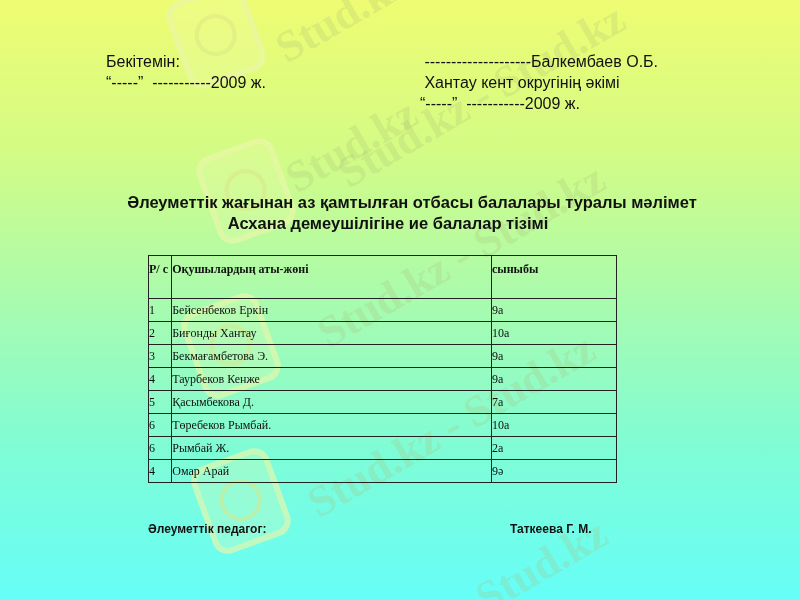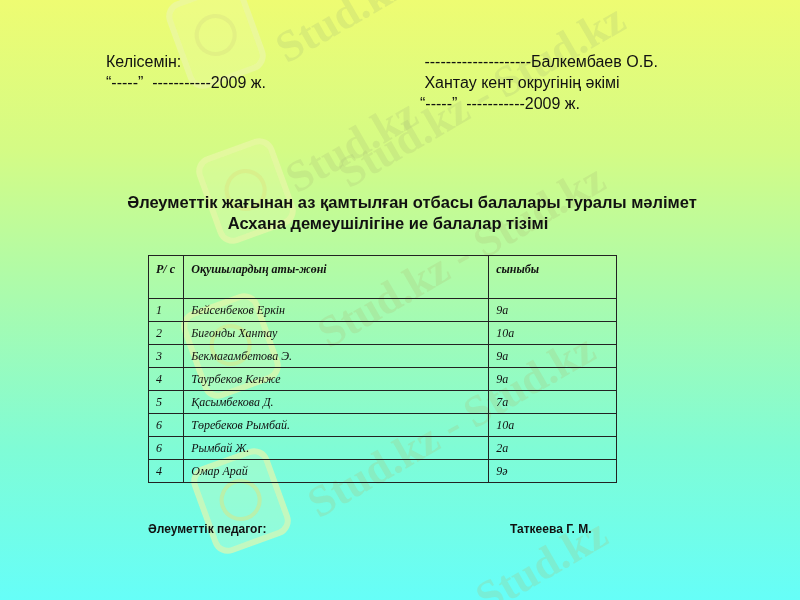--- a/index.html
+++ b/index.html
@@ -31,21 +31,21 @@
     position: absolute; left: 0; width: 800px; text-align: center;
     font-weight: bold; font-size: 16.5px;
   }
   .t1 { top: 193px; left: 12px; }
   .t2 { top: 214px; left: -12px; }
   table.list {
     position: absolute; left: 148px; top: 255px; width: 469px;
     border-collapse: collapse; font-family: "Liberation Serif", serif; font-size: 12px;
   }
   table.list td, table.list th {
-    border: 1.5px solid #222; padding: 0 7px; height: 22px; text-align: left; font-style: italic;
+    border: 1.5px solid #222; padding: 0 0; height: 22px; text-align: left;
   }
   table.list th { height: 36px; font-weight: bold; vertical-align: top; padding-top: 6px; }
   table.list th.c2, table.list th.c3 { }
   .c1 { width: 20px; } .c2 { width: 288px; } .c3 { width: 112px; }
   td.c1 { text-align: center; }
   .footer { position: absolute; top: 522px; font-weight: bold; font-size: 12px; }
   .f-left { left: 148px; } .f-right { left: 510px; }
 </style>
 </head>
 <body>
@@ -55,21 +55,21 @@
 <div class="wm-logo" style="left:190px;top:300px;"></div>
 <div class="wm-logo" style="left:200px;top:455px;"></div>
 <div class="wm" style="left:270px;top:-10px;">Stud.kz</div>
 <div class="wm" style="left:320px;top:70px;">Stud.kz - Stud.kz</div>
 <div class="wm" style="left:280px;top:120px;">Stud.kz</div>
 <div class="wm" style="left:300px;top:230px;">Stud.kz - Stud.kz</div>
 <div class="wm" style="left:290px;top:400px;">Stud.kz - Stud.kz</div>
 <div class="wm" style="left:470px;top:540px;">Stud.kz</div>
 
 <div class="hdr left-hdr">
-  <div>Келісемін:</div>
+  <div>Бекітемін:</div>
   <div>“-----”  -----------2009 ж.</div>
 </div>
 
 <div class="hdr right-hdr">
   <div> --------------------Балкембаев О.Б.</div>
   <div> Хантау кент округінің әкімі</div>
   <div>“-----”  -----------2009 ж.</div>
 </div>
 
 <div class="title t1">Әлеуметтік жағынан аз қамтылған отбасы балалары туралы мәлімет</div>

